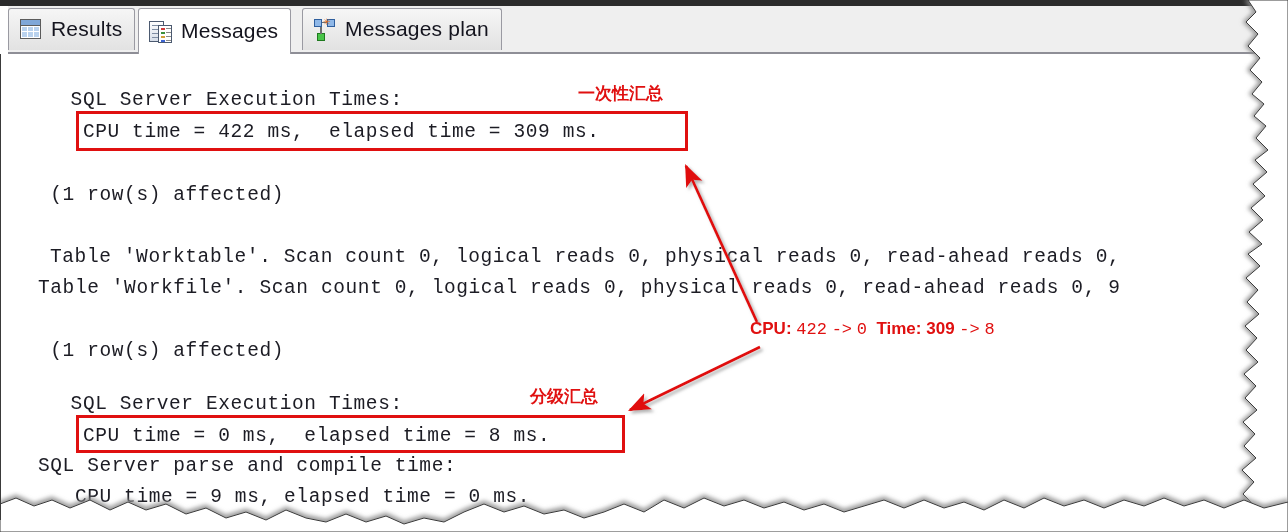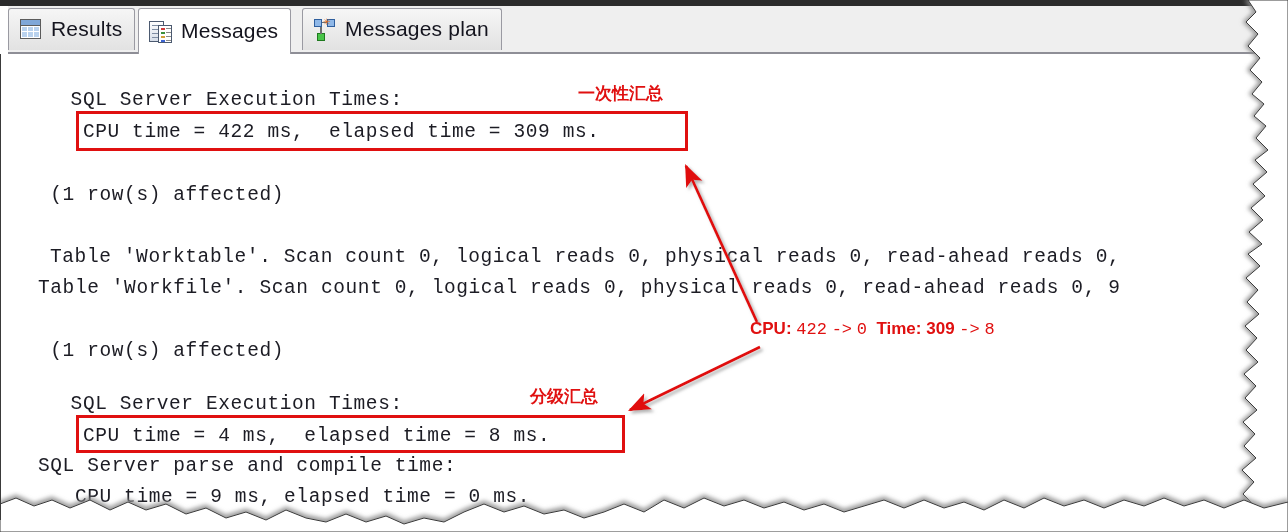--- a/index.html
+++ b/index.html
@@ -279,21 +279,21 @@
   </div>
 
   <div class="console">
     <div class="line" style="left:46px;  top:36px;">  SQL Server Execution Times:</div>
     <div class="line" style="left:46px;  top:68px;">   CPU time = 422 ms,  elapsed time = 309 ms.</div>
     <div class="line" style="left:38px;  top:131px;"> (1 row(s) affected)</div>
     <div class="line" style="left:38px;  top:193px;margin-left:12px;">Table 'Worktable'. Scan count 0, logical reads 0, physical reads 0, read-ahead reads 0,</div>
     <div class="line" style="left:38px;  top:224px;">Table 'Workfile'. Scan count 0, logical reads 0, physical reads 0, read-ahead reads 0, 9</div>
     <div class="line" style="left:38px;  top:287px;"> (1 row(s) affected)</div>
     <div class="line" style="left:46px;  top:340px;">  SQL Server Execution Times:</div>
-    <div class="line" style="left:46px;  top:372px;">   CPU time = 4 ms,  elapsed time = 8 ms.</div>
+    <div class="line" style="left:46px;  top:372px;">   CPU time = 0 ms,  elapsed time = 8 ms.</div>
     <div class="line" style="left:38px;  top:402px;">SQL Server parse and compile time:</div>
     <div class="line" style="left:38px;  top:433px;">   CPU time = 9 ms, elapsed time = 0 ms.</div>
 
     <div class="redbox" style="left:76px; top:57px; width:612px; height:40px;"></div>
     <div class="redbox" style="left:76px; top:361px; width:549px; height:38px;"></div>
   </div>
 
   <svg class="overlay" viewBox="0 0 1288 532">
     <defs>
       <marker id="ah" markerWidth="9" markerHeight="9" refX="7.2" refY="3.2" orient="auto" markerUnits="strokeWidth">

